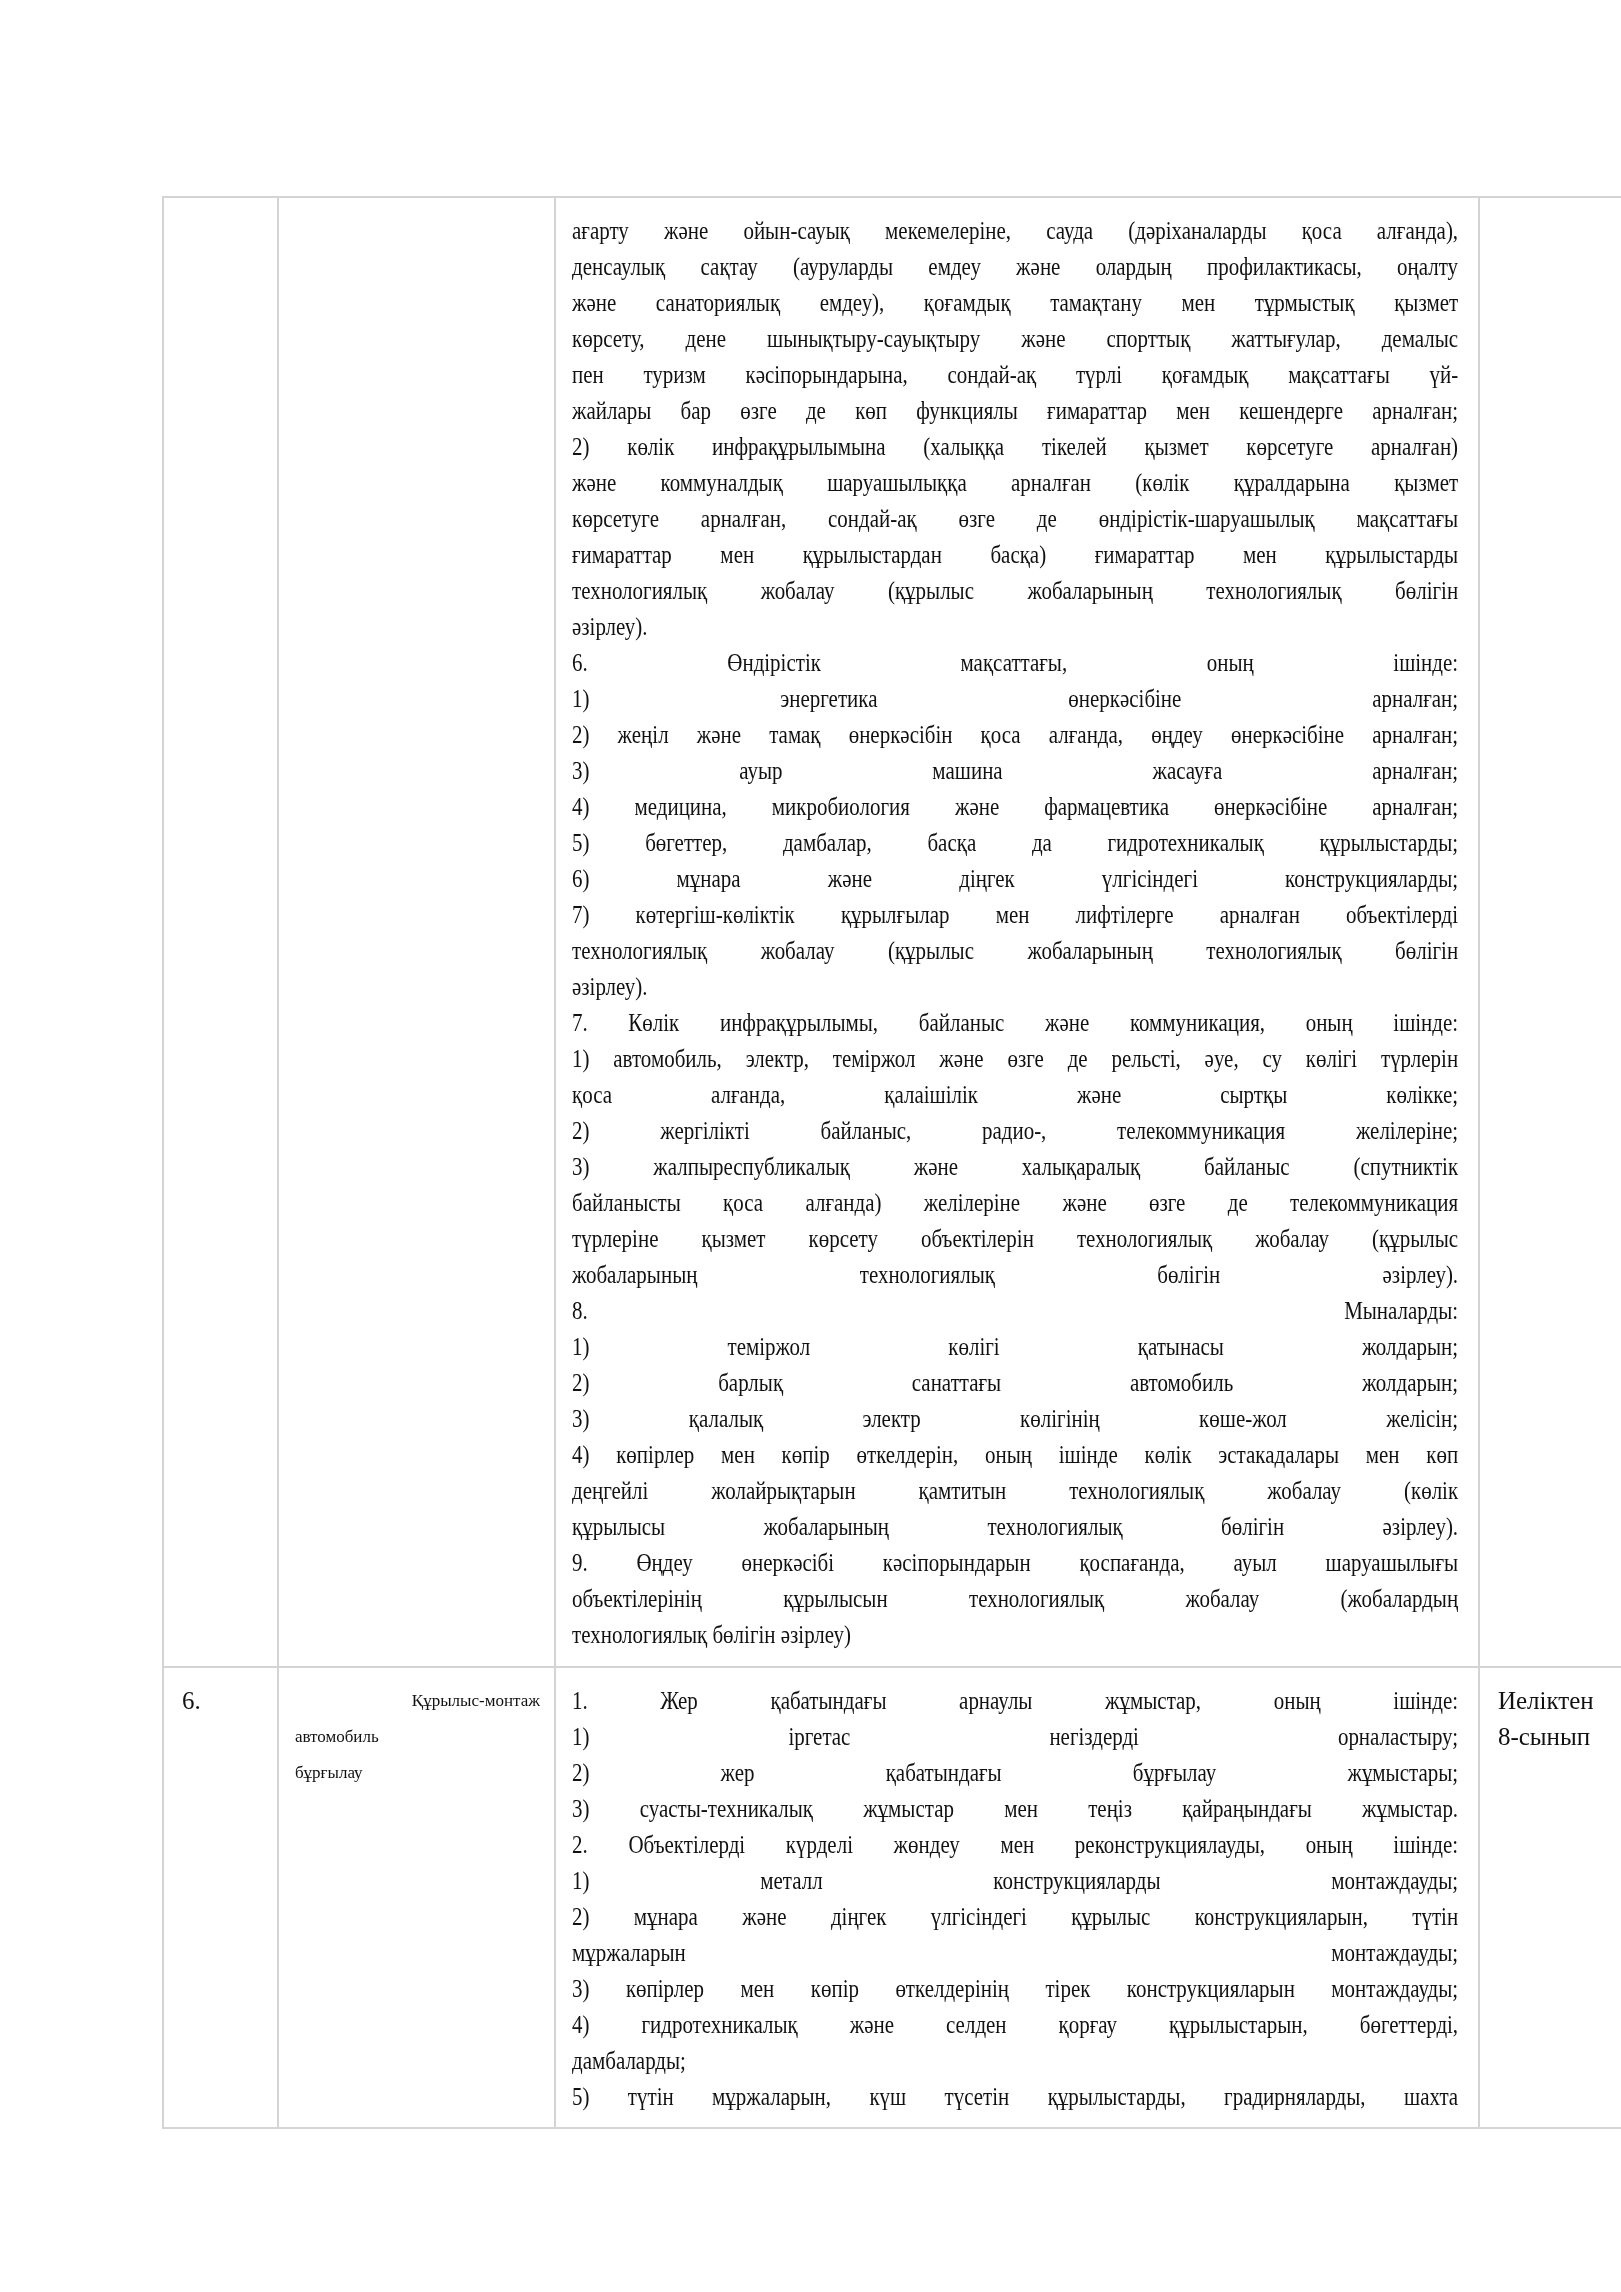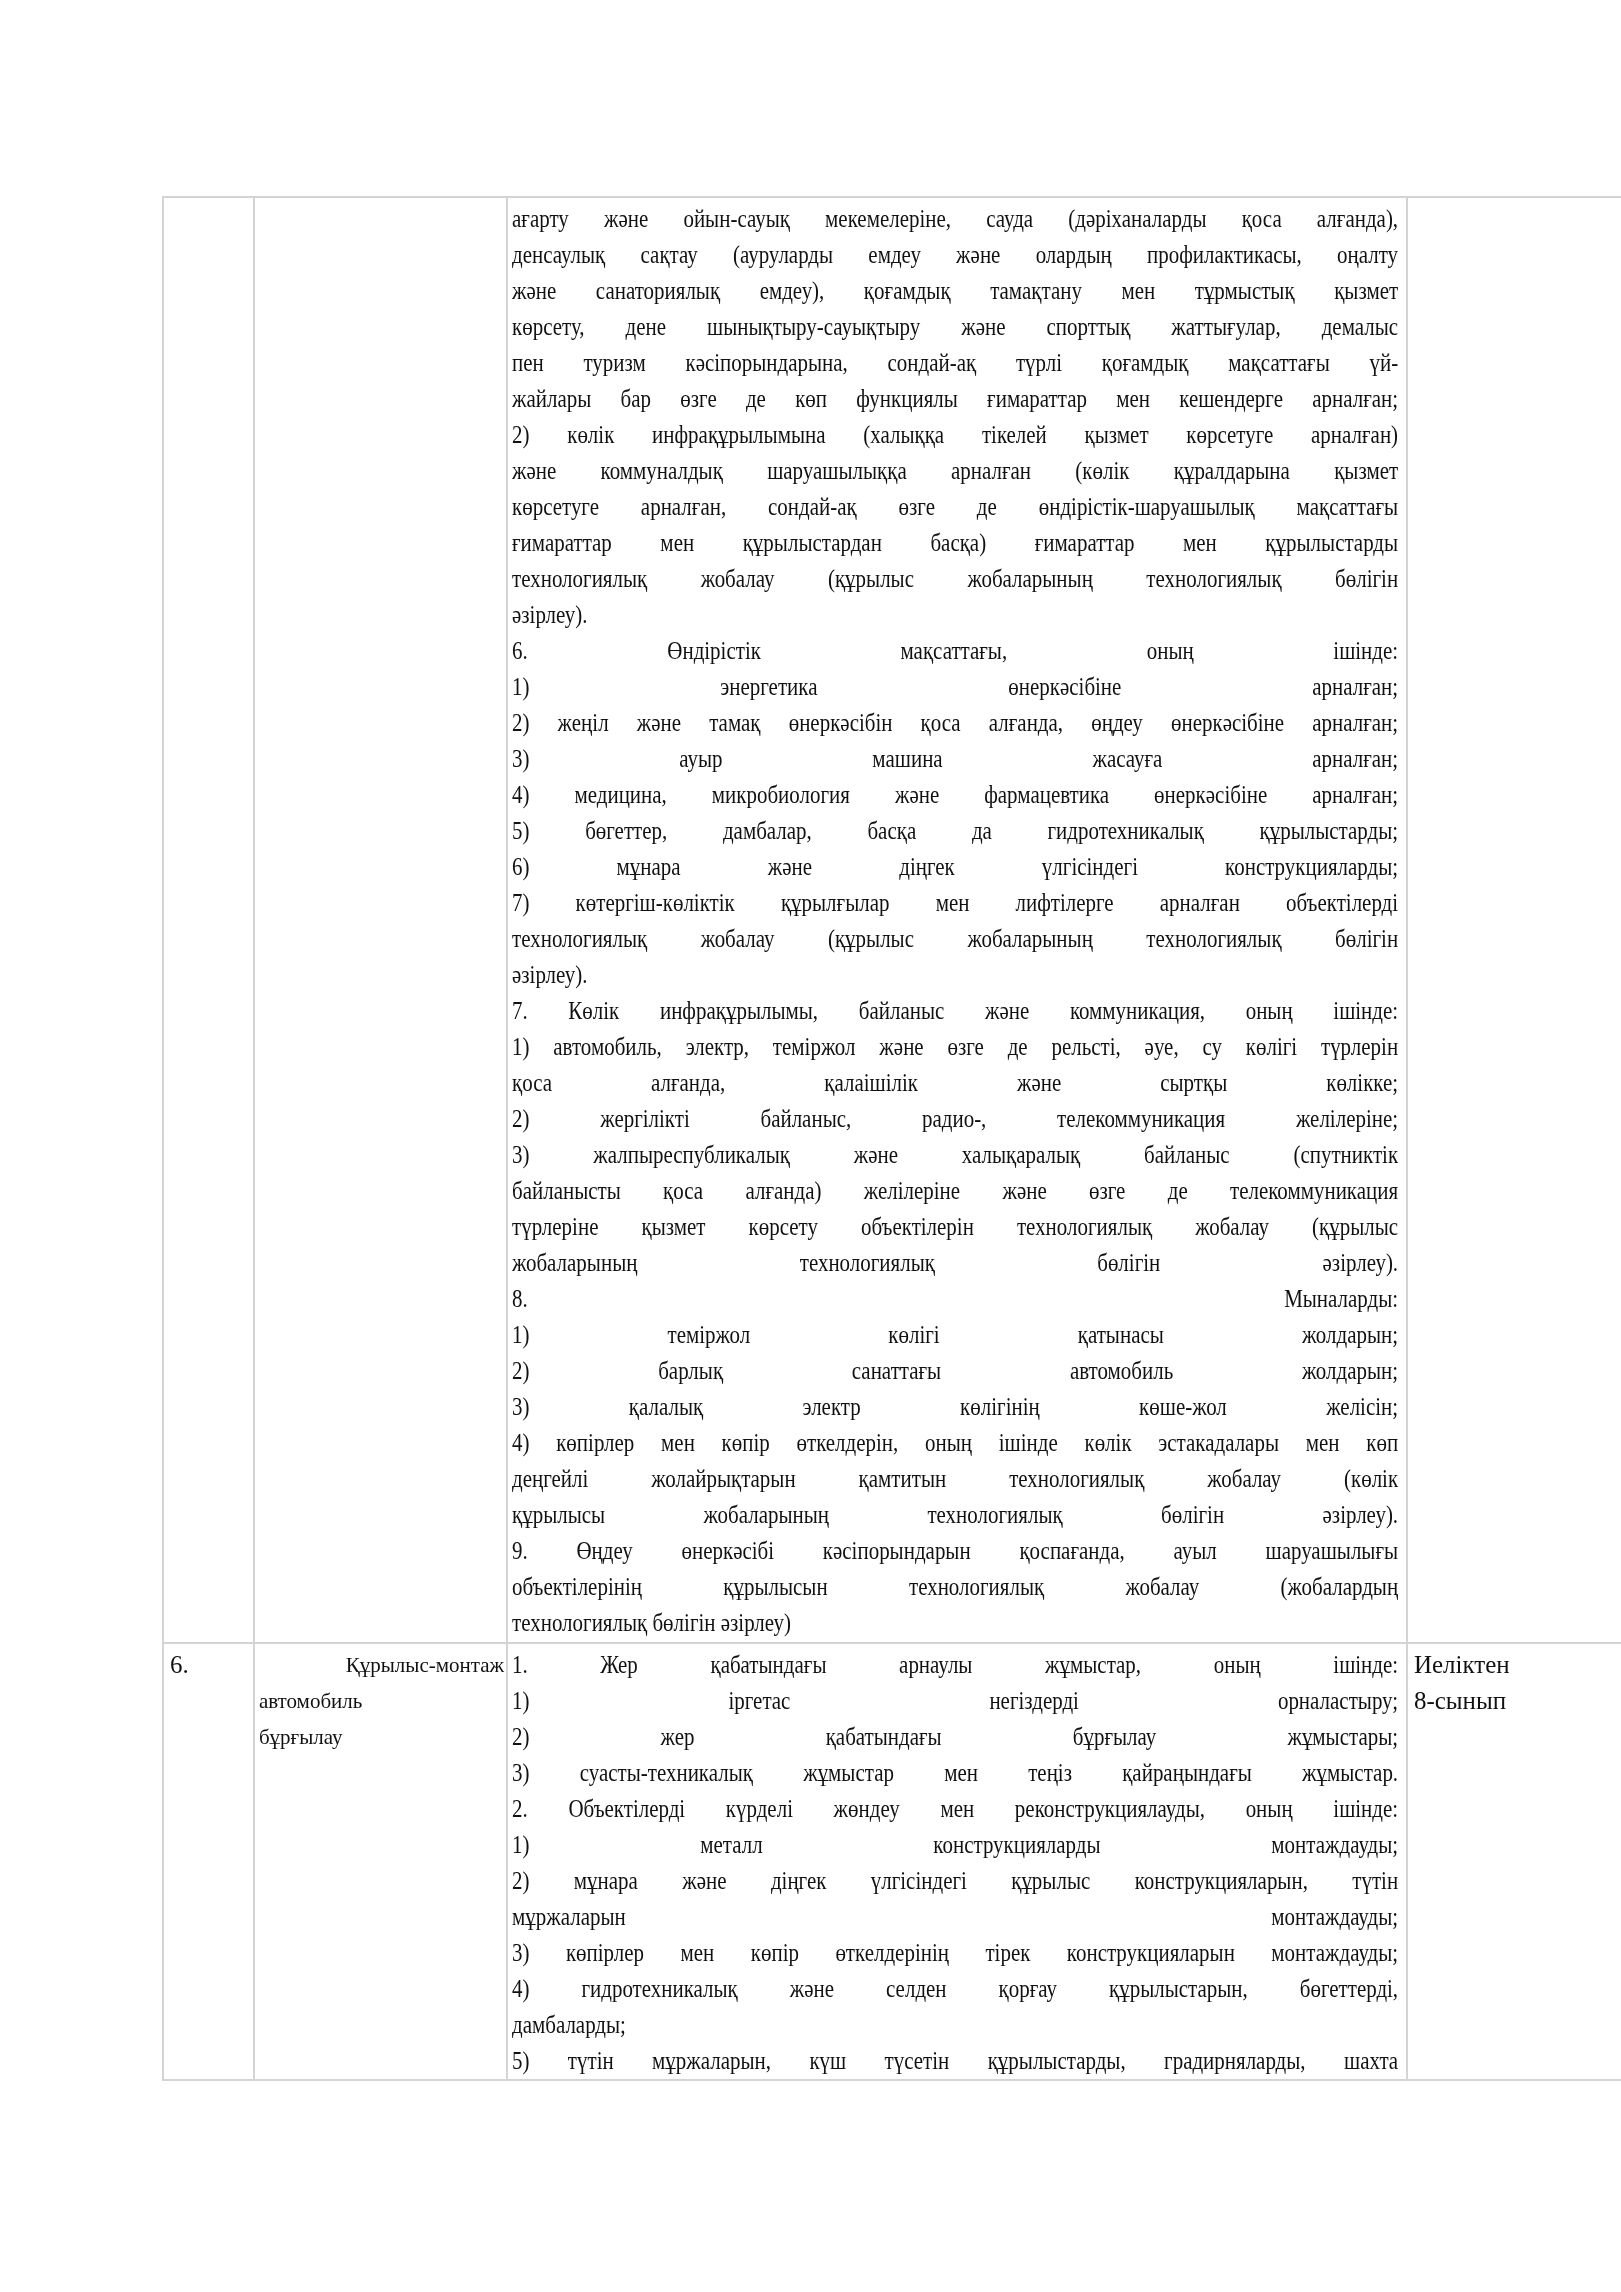--- a/index.html
+++ b/index.html
@@ -1,31 +1,31 @@
 <!DOCTYPE html>
 <html><head>
 <meta charset="utf-8">
 <style>
   html, body { margin: 0; padding: 0; background: #ffffff; }
   body { width: 1621px; height: 2293px; position: relative; overflow: hidden;
          font-family: "Liberation Serif", serif; color: #111; }
   .tbl { position: absolute; left: 162px; top: 196px; width: 1459px; border-collapse: collapse; table-layout: fixed; }
-  .tbl td { border: 2.9px solid #d4d4d4; vertical-align: top; padding: 0; margin-left: 8px; }
+  .tbl td { border: 2.9px solid #d4d4d4; vertical-align: top; padding: 12px; margin-left: 8px; }
   .tbl tr.r1 td { height: 1444px; }
   .tbl tr.r2 td { height: 431px; }
   .c-num { width: 89px; }
   .c-name { width: 251px; }
   .c-body { width: 898px; }
   .c-class { width: auto; border-right: none !important; }
   .lines { padding: 2.9px 0 0 3.9px; }
   .ln { display: block; height: 36px; line-height: 36px; font-size: 25.5px; white-space: nowrap;
         width: 1078px; transform-origin: 0 50%; transform: scaleX(0.822); }
   .ln.j { text-align: justify; text-align-last: justify; }
   .cell-text { padding: 2.9px 0 0 5.9px; font-size: 25px; line-height: 36px; }
-  .name-text { padding: 2.9px 2px 0 3.9px; font-size: 21px; line-height: 36px; }
+  .name-text { padding: 2.9px 2px 0 3.9px; font-size: 17px; line-height: 36px; }
   .name-text .first { display: block; text-align: right; }
 </style>
 </head>
 <body>
 
 <table class="tbl">
   <tbody>
       <tr class="r1">
     <td class="c-num">
           <div class="cell-text"></div>

